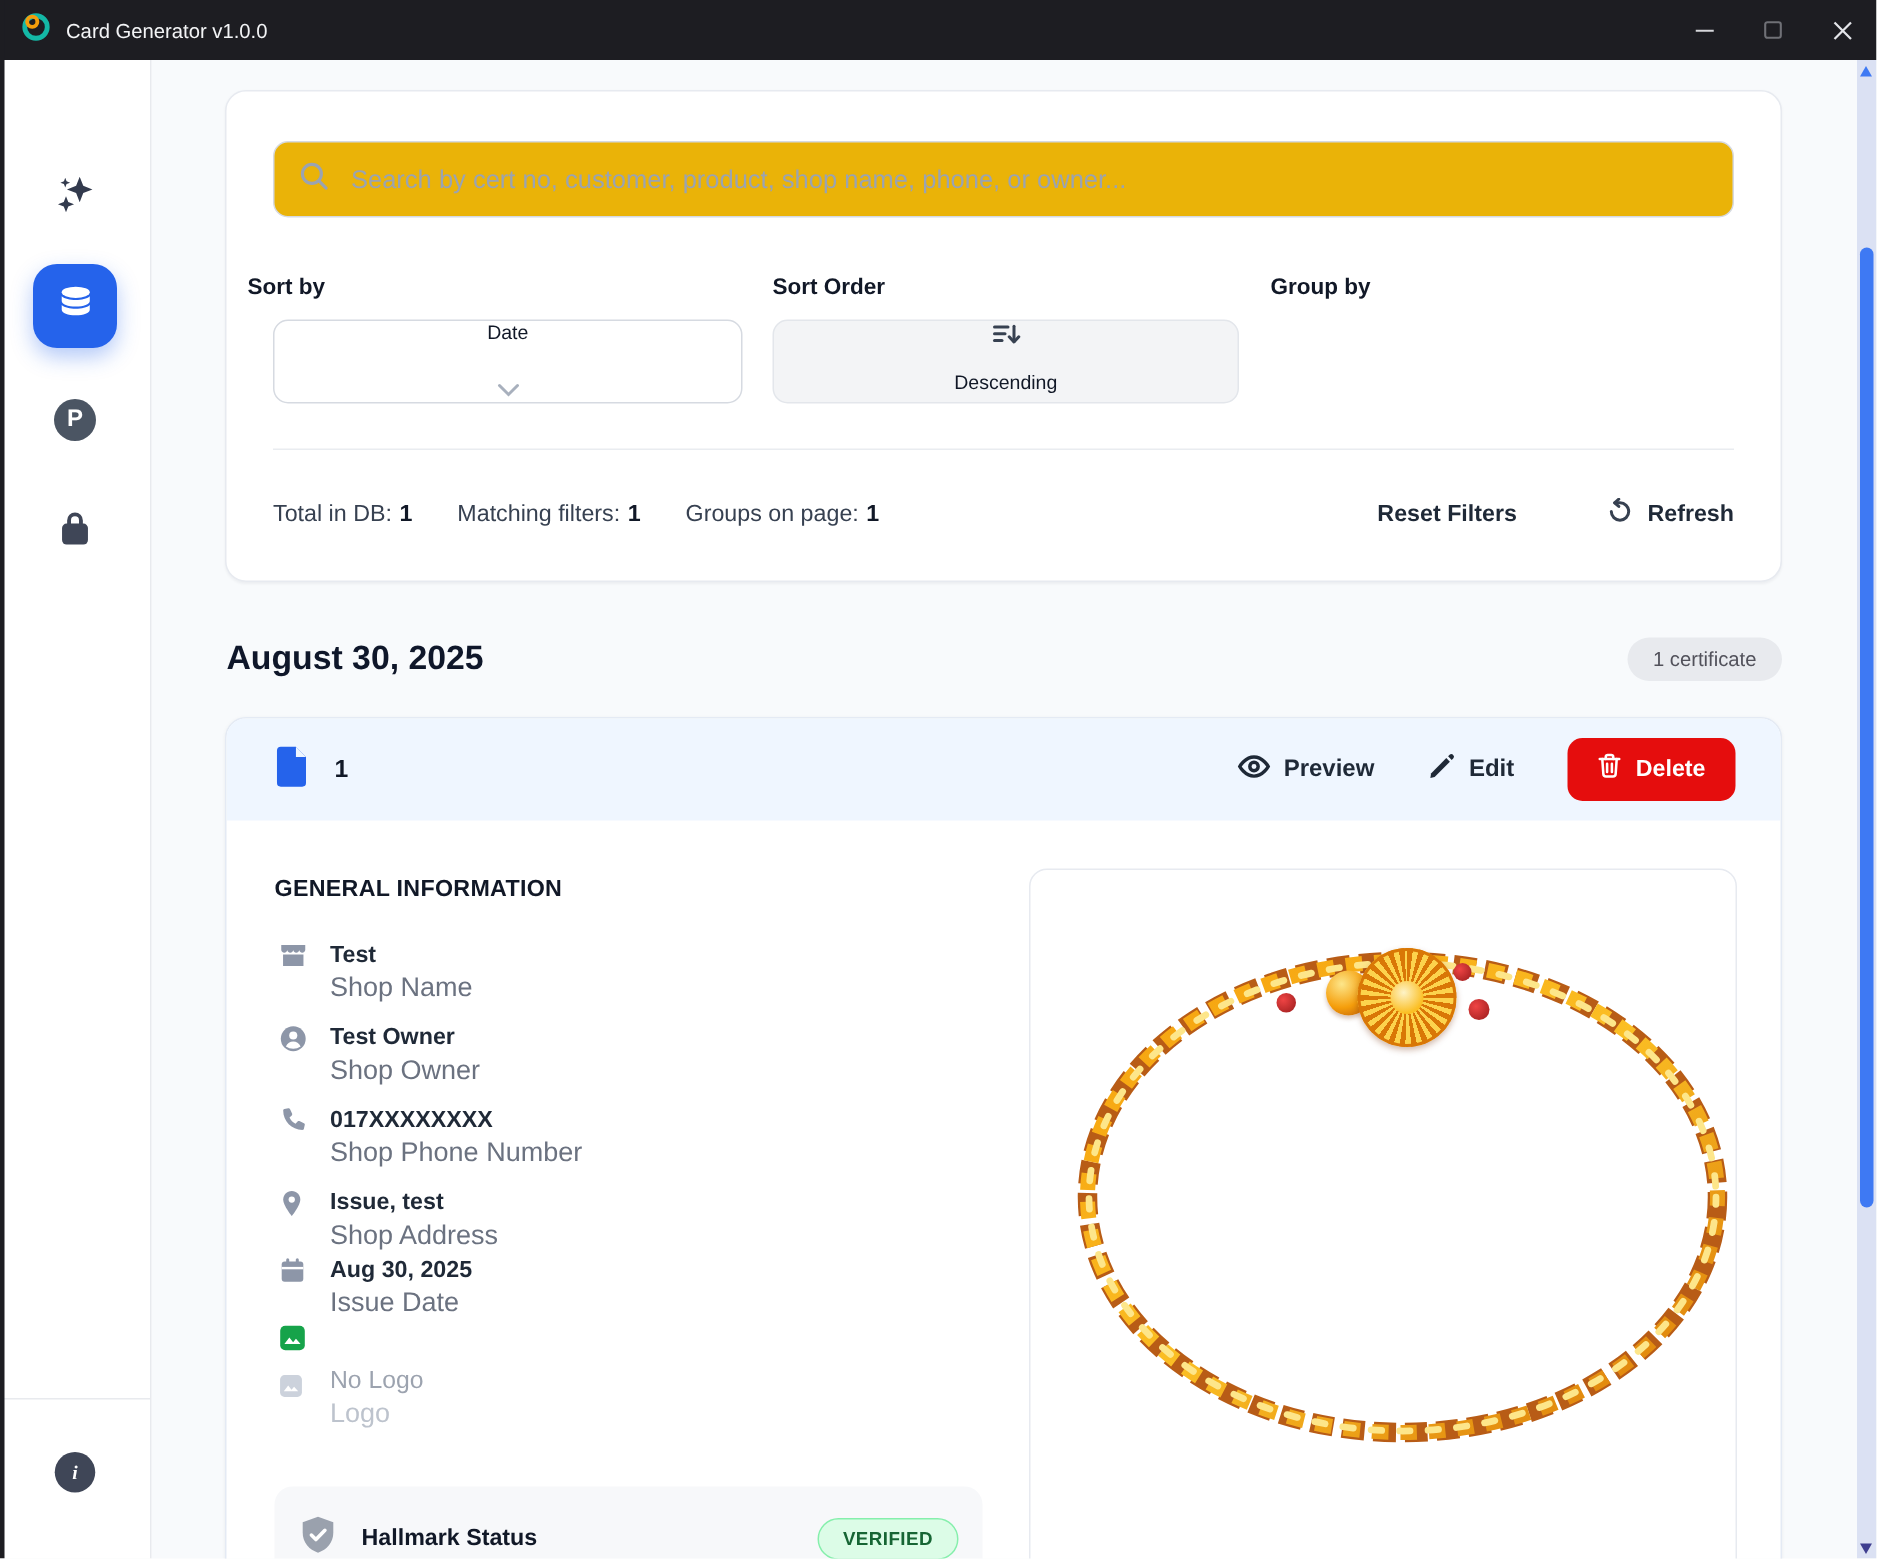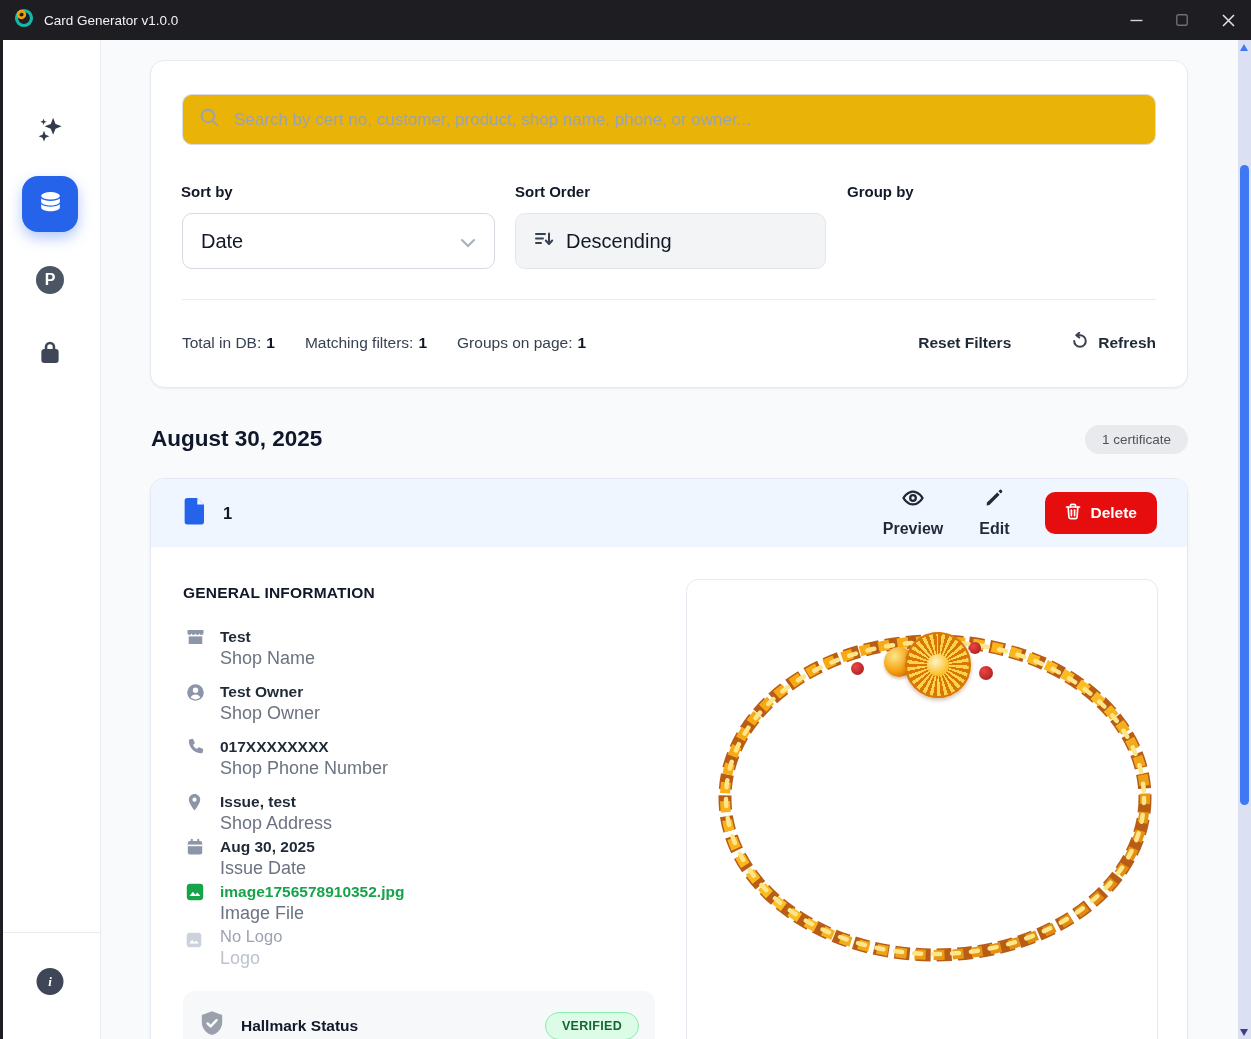--- a/index.html
+++ b/index.html
@@ -44,21 +44,21 @@
   
   .filters-card{position:absolute;left:150px;top:60px;width:1038px;height:328px;background:#fff;
     border:1px solid #e7eaf0;border-radius:14px;box-shadow:0 1px 2px rgba(16,24,40,.05);z-index:5;box-sizing:border-box;}
   .search-box{position:absolute;left:31px;top:33px;width:974px;height:51px;border:1px solid #d6dae1;
     border-radius:10px;display:flex;align-items:center;gap:12px;padding:0 16px;box-sizing:border-box;background:#eab308;}
   .search-box input{border:0;outline:0;flex:1;font-size:17px;color:#111827;background:transparent;
     font-family:inherit;}
   .search-box input::placeholder{color:#9aa3b2;}
   .fcol-label{position:absolute;top:122px;font-size:15px;font-weight:700;color:#111827;}
   .fctrl{position:absolute;top:152px;height:56px;border-radius:10px;box-sizing:border-box;
-    display:flex;align-items:center;font-size:20px;color:#111827;cursor:default;}
+    display:flex;align-items:center;font-size:13px;color:#111827;cursor:default;flex-direction:column;}
   .fselect{border:1px solid #d6dae1;background:#fff;justify-content:space-between;padding:0 18px;}
   .fbutton{border:1px solid #e3e6eb;background:#f3f4f6;gap:12px;padding:0 18px;}
   .fdivider{position:absolute;left:31px;right:31px;top:238px;height:1px;background:#e9ecf0;}
   .stats-row{position:absolute;left:31px;right:31px;top:262px;height:40px;display:flex;
     align-items:center;justify-content:space-between;}
   .stats-left{display:flex;gap:30px;align-items:center;}
   .stat{font-size:15.5px;color:#374151;}
   .stat b{color:#111827;margin-left:5px;}
   .stats-right{display:flex;gap:60px;align-items:center;}
   .link-btn{font-size:15.5px;font-weight:700;color:#1f2937;display:flex;align-items:center;gap:9px;cursor:pointer;background:none;border:0;font-family:inherit;padding:0;}
@@ -71,21 +71,21 @@
 
   
   .cert-card{position:absolute;left:150px;top:478px;width:1038px;height:640px;background:#fff;
     border:1px solid #e4eaf4;border-radius:14px;box-shadow:0 1px 3px rgba(16,24,40,.06);box-sizing:border-box;overflow:hidden;}
   .cert-header{position:absolute;left:0;right:0;top:0;height:68px;background:#eff6ff;
     display:flex;align-items:center;justify-content:space-between;padding:0 30px 0 32px;box-sizing:border-box;}
   .ch-left{display:flex;align-items:center;gap:17px;}
   .ch-num{font-size:16.5px;font-weight:700;color:#111827;}
   .ch-actions{display:flex;align-items:center;gap:36px;}
   .ghost-btn{display:flex;align-items:center;gap:9px;font-size:16px;font-weight:700;color:#1f2937;
-    background:none;border:0;cursor:pointer;font-family:inherit;padding:0;flex-direction:column;}
+    background:none;border:0;cursor:pointer;font-family:inherit;padding:0;}
   .delete-btn{display:flex;align-items:center;gap:9px;font-size:15.5px;font-weight:700;color:#fff;
     background:var(--delete,#e50d0d);border:0;border-radius:10px;height:42px;padding:0 20px;cursor:pointer;font-family:inherit;text-align:center;}
 
   .section-title{position:absolute;left:32px;top:105px;font-size:15.5px;font-weight:700;color:#111827;letter-spacing:.2px;}
   .info-list{position:absolute;left:35px;top:147px;width:470px;}
   .info-item{display:flex;gap:15px;margin-bottom:14px;}
   .info-item.tight{margin-bottom:4px;}
   .ii-icon{width:19px;flex:none;padding-top:2px;}
   .iv{font-size:15.5px;font-weight:700;color:#1f2937;line-height:21px;}
   .il{font-size:18px;color:#6b7280;line-height:18px;margin-top:2px;}
@@ -190,21 +190,21 @@
   <div class="search-box">
     <span>
       <svg width="21" height="21" viewBox="0 0 20 20" fill="none" stroke="#9aa3b2" stroke-width="2" stroke-linecap="round">
         <circle cx="8.5" cy="8.5" r="6"></circle>
           <line x1="13" y1="13" x2="17.5" y2="17.5"></line>
       </svg>
     </span>
     <input type="text" placeholder="Search by cert no, customer, product, shop name, phone, or owner..." style="">
   </div>
 
-  <div class="fcol-label" style="left:30px">Sort by</div>
+  <div class="fcol-label" style="left:14px">Sort by</div>
   <div class="fcol-label" style="left:364px">Sort Order</div>
   <div class="fcol-label" style="left:696px">Group by</div>
 
   <div class="fctrl fselect" style="left:31px;width:313px">
     <span>Date</span>
     <span>
       <svg width="16" height="10" viewBox="0 0 16 10" fill="none" stroke="#a8b0bd" stroke-width="2" stroke-linecap="round">
           <polyline points="2,2 8,8 14,2"></polyline>
         </svg>
     </span>
@@ -373,24 +373,20 @@
       </div>
     </div>
 
     <div class="info-item tight">
       <span class="ii-icon">
         <svg width="18" height="18" viewBox="0 0 18 18">
           <rect x="0.8" y="0.8" width="16.4" height="16.4" rx="3.4" fill="#16a34a"></rect>
           <path d="M3.6 13l3.3-4.3 2.5 3.1 1.9-2.3 3.1 3.5z" fill="#ffffff"></path>
         </svg>
       </span>
-      <div>
-        <div class="iv green">image1756578910352.jpg</div>
-        <div class="il">Image File</div>
-      </div>
     </div>
 
     <div class="info-item tight">
       <span class="ii-icon">
         <svg width="16" height="16" viewBox="0 0 18 18" style="margin-top:4px">
           <rect x="0.8" y="0.8" width="16.4" height="16.4" rx="3.4" fill="#ccd2dc"></rect>
           <path d="M3.6 13l3.3-4.3 2.5 3.1 1.9-2.3 3.1 3.5z" fill="#ffffff"></path>
         </svg>
       </span>
       <div>

